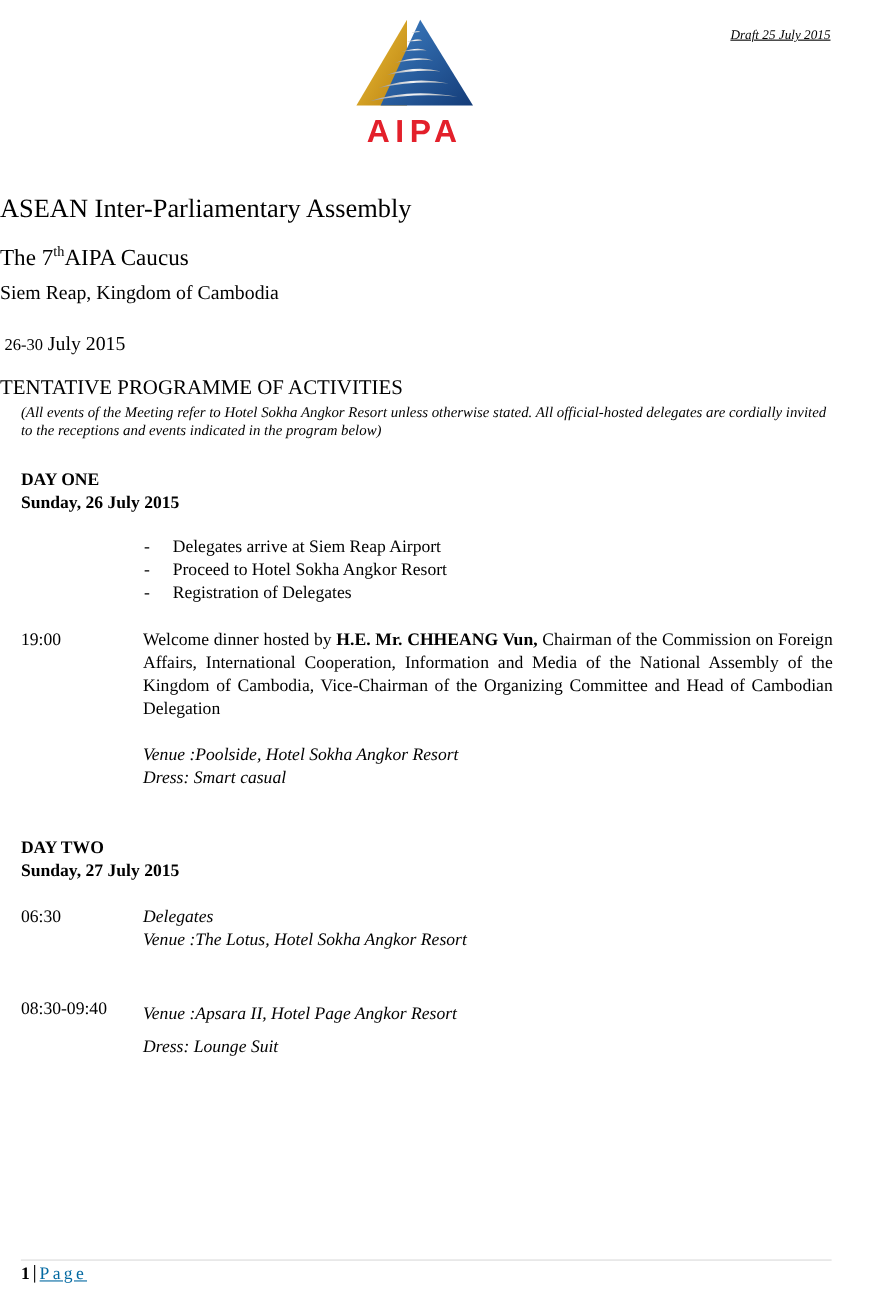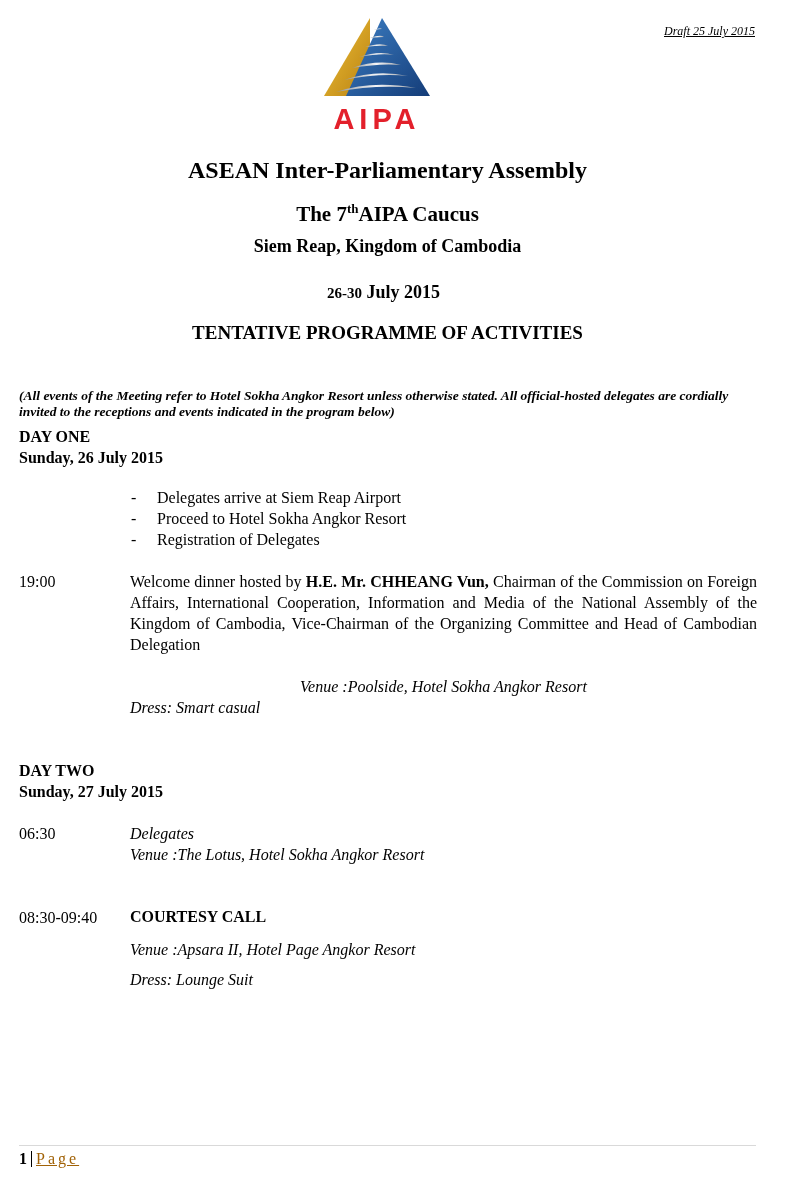--- a/index.html
+++ b/index.html
@@ -7,48 +7,48 @@
     width: 799px; height: 1177px; position: relative; overflow: hidden;
     font-family: "Liberation Serif", serif; color: #000;
   }
   .draft {
     position: absolute; top: 4px; right: 44px;
     font-size: 12px; font-style: italic; text-decoration: underline; margin-top: 20px;
   }
   .logo {
     position: absolute; left: 322px; top: 16px; width: 110px; height: 118px;
   }
-  .center { position: absolute; left: 0; width: 775px; text-align: center; font-weight: bold; }
+  .center { position: absolute; left: 0; width: 775px; text-align: left; font-weight: normal; margin-top: 20px; }
   .t1 { top: 157px; font-size: 24px; }
   .t2 { top: 201px; font-size: 21px; }
   .t2 sup { font-size: 13px; }
   .t3 { top: 236px; font-size: 18px; }
-  .t4 { top: 282px; font-size: 18px; left: 16px; width: 735px; }
+  .t4 { top: 282px; font-size: 18px; left: 4px; width: 735px; }
   .t4 .small { font-size: 15px; }
   .t5 { top: 322px; font-size: 19px; }
   .note {
-    position: absolute; left: 19px; top: 388px; width: 738px;
-    font-size: 13.5px; font-style: italic; font-weight: bold; line-height: 16px;
+    position: absolute; left: 19px; top: 367px; width: 738px;
+    font-size: 13.5px; font-style: italic; font-weight: normal; line-height: 16px;
   }
   .dayhead {
     position: absolute; left: 19px; font-weight: bold; font-size: 16px; line-height: 21px;
   }
   .bullets { position: absolute; left: 131px; top: 487px; font-size: 16px; line-height: 21px; }
   .bullets .b { display: flex; }
   .bullets .dash { width: 26px; }
   .row { position: absolute; left: 19px; width: 738px; font-size: 16px; }
   .time { position: absolute; left: 0; top: 0; }
   .desc { position: absolute; left: 111px; width: 627px; line-height: 21px; }
   .justify { text-align: justify; text-align-last: left; }
   .it { font-style: italic; }
   .footer-line { position: absolute; left: 19px; top: 1145px; width: 737px; height: 1px; background: #d9d9d9; }
   .footer { position: absolute; left: 19px; top: 1150px; font-size: 16px; }
   .footer .num { font-weight: bold; }
   .footer .bar { display: inline-block; width: 1px; height: 16px; background: #000; margin: 0 4px -3px 4px; }
-  .footer .pg { color: #a16207; letter-spacing: 3px; text-decoration: underline; }
+  .footer .pg { color: #0369a1; letter-spacing: 3px; text-decoration: underline; }
 </style>
 </head>
 <body>
 
 <div class="draft">Draft 25 July 2015</div>
 
 <div class="logo">
   <svg width="110" height="118" viewBox="0 0 110 118">
     <defs>
       <linearGradient id="gb" x1="0" y1="0" x2="1" y2="1">
@@ -109,42 +109,41 @@
   <div class="b">
       <span class="dash">-</span>
       <span>Registration of Delegates</span>
     </div>
 </div>
 
 <div class="row" style="top:571px;">
   <div class="time" style="line-height:21px;">19:00</div>
   <div class="desc" style="top:0;">
     <div class="justify"><span>Welcome dinner hosted by </span><b>H.E. Mr. CHHEANG Vun,</b><span> Chairman of the Commission on Foreign Affairs, International Cooperation, Information and Media of the National Assembly of the Kingdom of Cambodia, Vice-Chairman of the Organizing Committee and Head of Cambodian Delegation</span></div>
-    <div class="it" style="margin-top:21px;text-align:center;">Venue  :Poolside, Hotel Sokha Angkor Resort</div>
+    <div class="it" style="margin-top:21px;">Venue  :Poolside, Hotel Sokha Angkor Resort</div>
     <div class="it">Dress: Smart casual</div>
   </div>
 </div>
 
 <div class="dayhead" style="top:760px;">
   <div>DAY TWO</div>
   <div>Sunday, 27 July 2015</div>
 </div>
 
 <div class="row" style="top:823px;">
   <div class="time" style="line-height:21px;">06:30</div>
   <div class="desc" style="top:0;">
     <div class="it">Delegates</div>
     <div class="it">Venue  :The Lotus, Hotel Sokha Angkor Resort</div>
   </div>
 </div>
 
 <div class="row" style="top:907px;">
   <div class="time" style="line-height:21px;">08:30-09:40</div>
   <div class="desc" style="top:0; line-height:30px; margin-top:-4px;">
-    <div style="font-weight:bold; line-height:28px;">COURTESY CALL</div>
     <div class="it" style="margin-top:4px;">Venue  :Apsara II, Hotel Page Angkor Resort</div>
     <div class="it">Dress: Lounge Suit</div>
   </div>
 </div>
 
 <div class="footer-line"></div>
 <div class="footer">
   <span class="num">1</span><span class="bar"></span><span class="pg">Page</span>
 </div>
 

